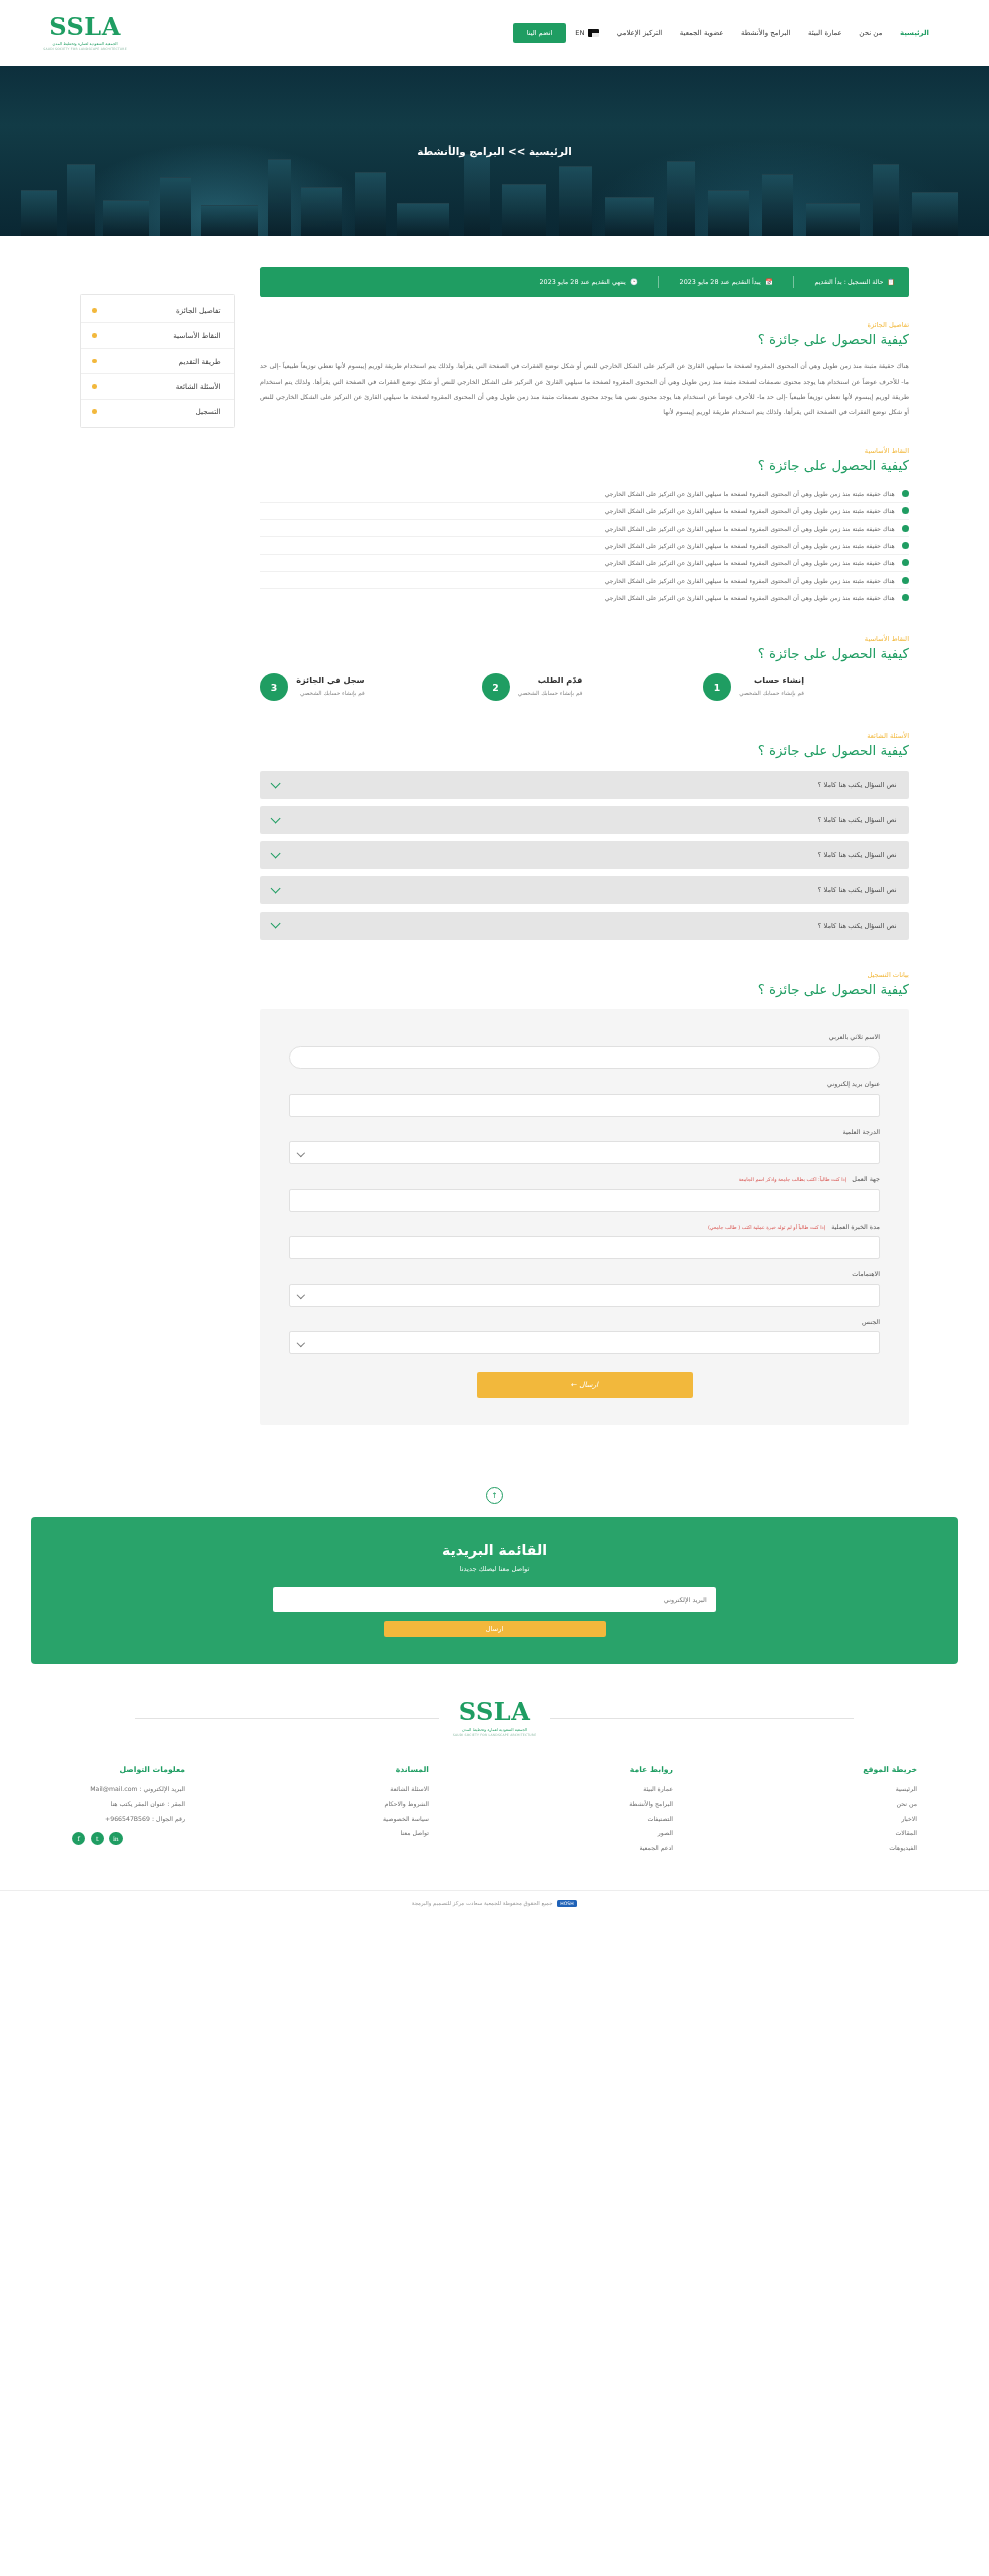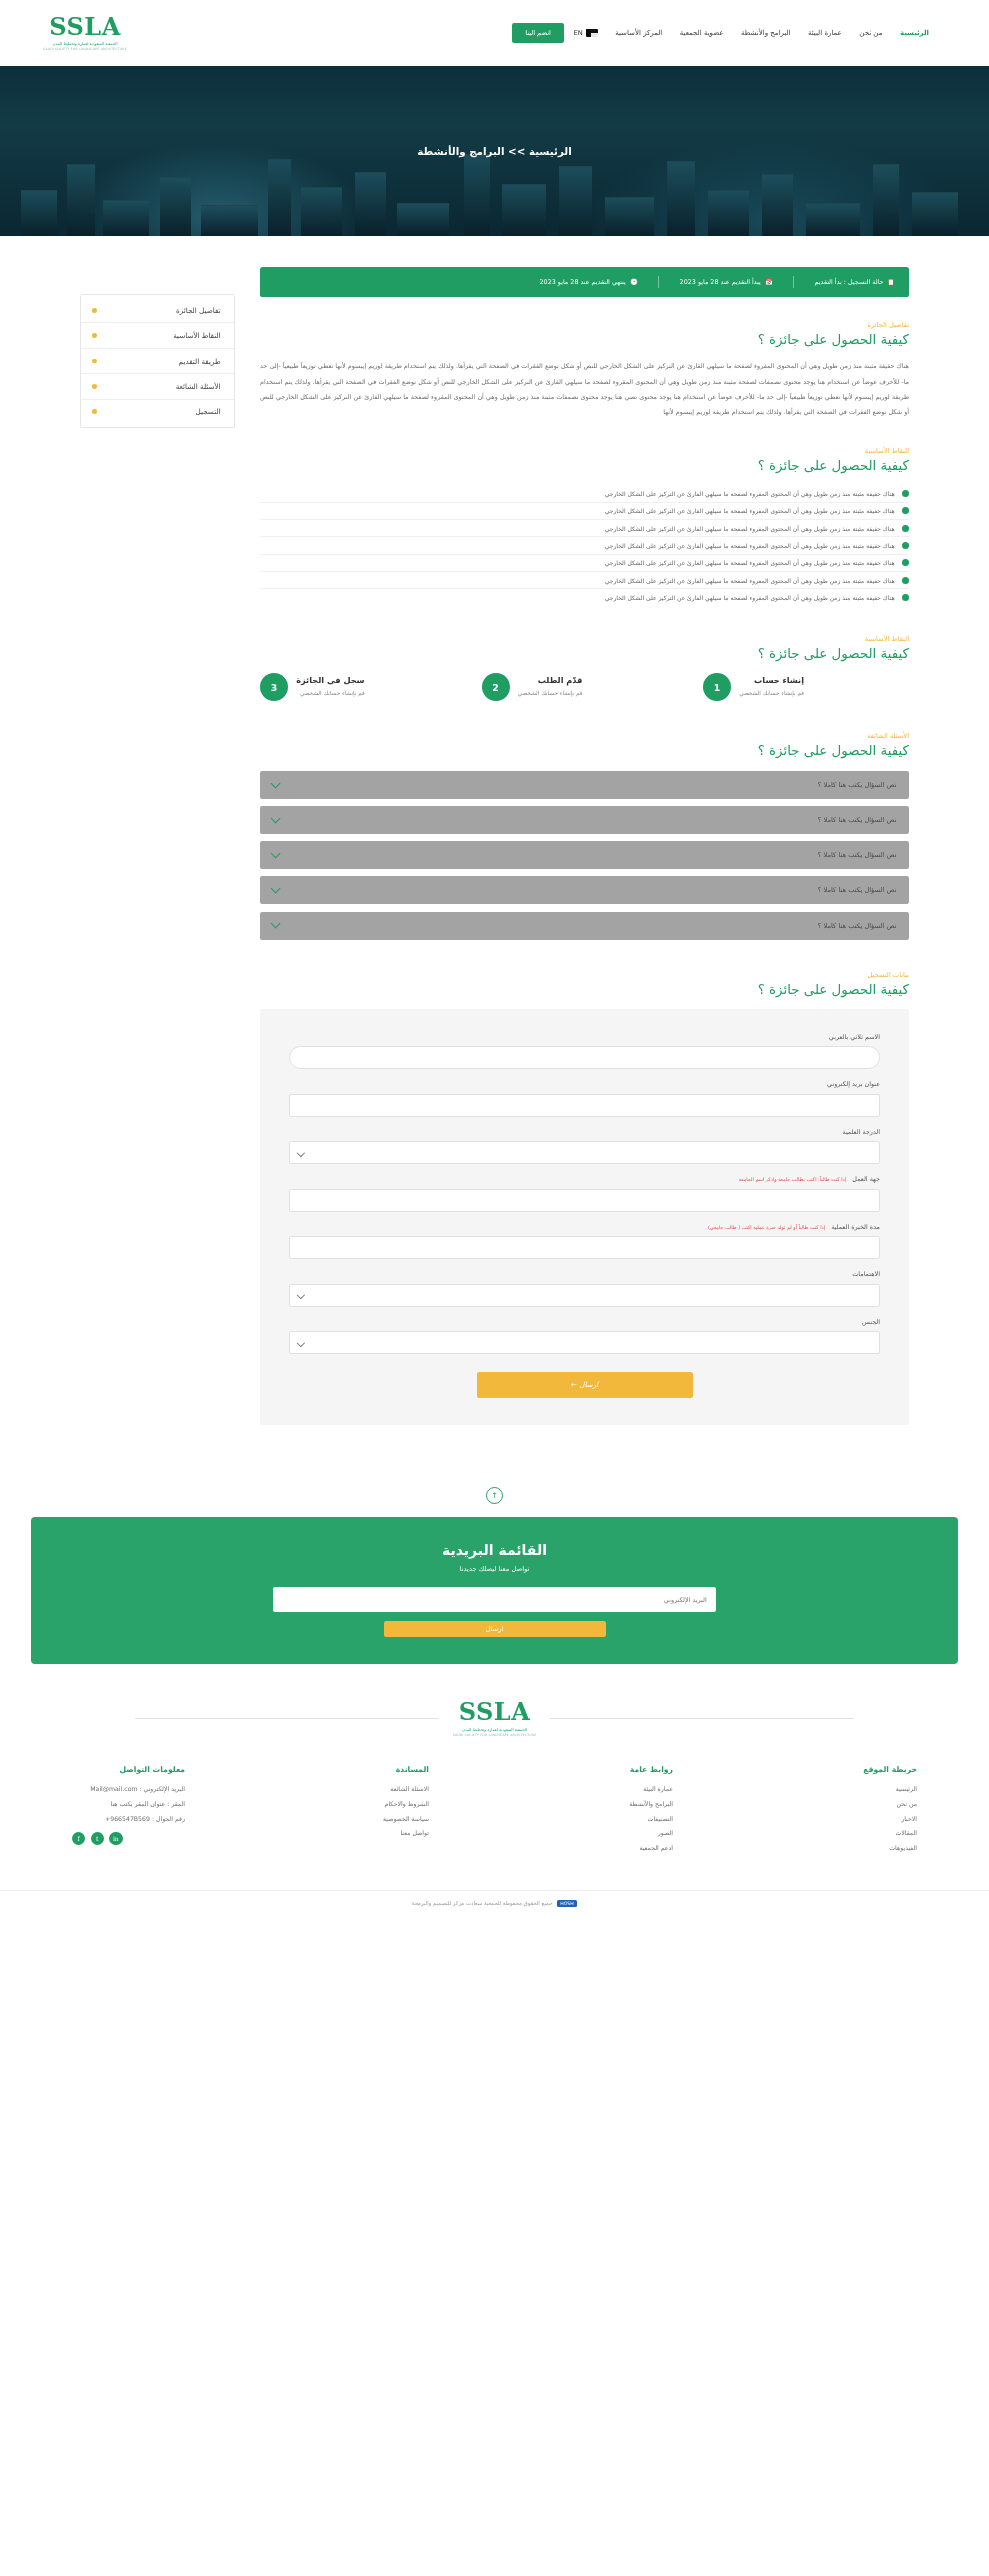--- a/index.html
+++ b/index.html
@@ -220,21 +220,21 @@
     display: flex; align-items: center; justify-content: center;
     font-size: 9.3px; font-weight: bold; flex: 0 0 28px;
   }
   .step-txt { text-align: right; padding-top: 2.1px; }
   .step-title { font-size: 8.2px; font-weight: bold; color: #333; margin-bottom: 4.6px; }
   .step-desc { font-size: 5.7px; color: #8a8a8a; }
 
   
   .accordion { margin-bottom: 31px; }
   .acc-item {
-    background: #a3a3a3;
+    background: #e5e5e5;
     border-radius: 2.1px;
     height: 28px;
     display: flex; flex-direction: row; align-items: center;
     justify-content: space-between;
     padding: 0 12.4px;
     margin-bottom: 7.2px;
     direction: rtl;
     cursor: pointer;
   }
   .acc-q { font-size: 6.7px; color: #4a4a4a; }
@@ -356,21 +356,21 @@
     <div class="logo-sub">الجمعية السعودية لعمارة وتخطيط المدن</div>
     <div class="logo-sub2">SAUDI SOCIETY FOR LANDSCAPE ARCHITECTURE</div>
   </div>
 
   <nav class="mainnav">
     <a href="#" class="active">الرئيسية</a>
     <a href="#">من نحن</a>
     <a href="#">عمارة البيئة</a>
     <a href="#">البرامج والأنشطة</a>
     <a href="#">عضوية الجمعية</a>
-    <a href="#">المركز الأساسية</a>
+    <a href="#">التركيز الإعلامي</a>
 
     <div class="nav-right-group">
       <div class="lang-btn">
         <span class="flag"></span>
         <span>EN</span>
       </div>
       <button class="join-btn">انضم الينا</button>
     </div>
   </nav>
 </div>

